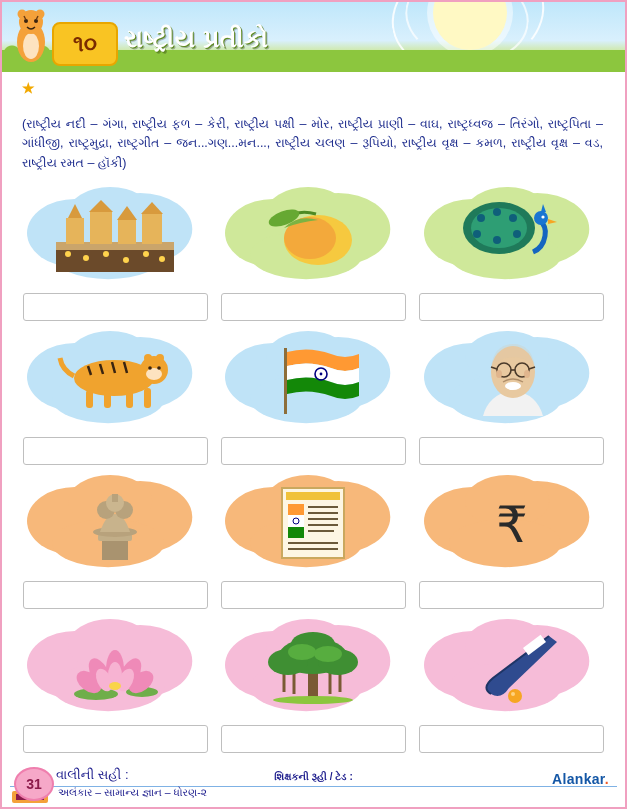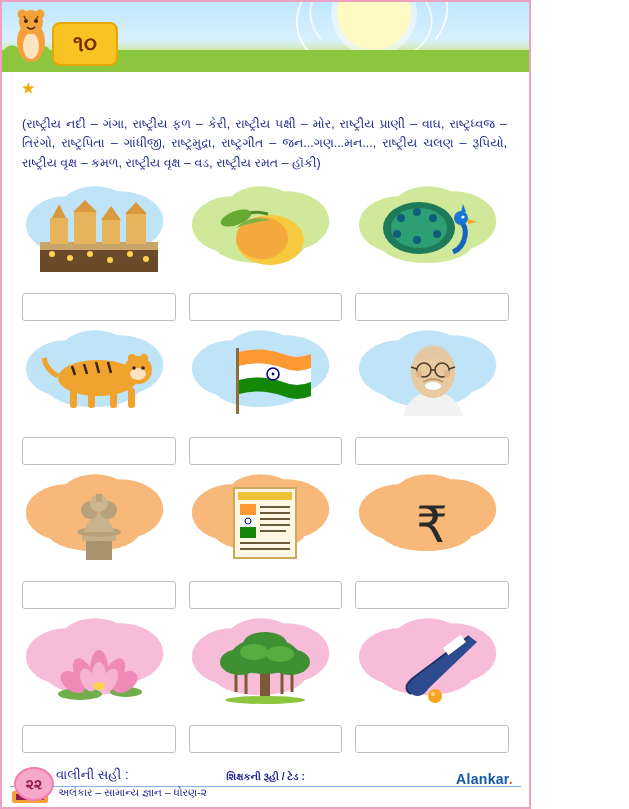--- a/index.html
+++ b/index.html
@@ -4,21 +4,21 @@
 <style>
   html,body{margin:0;padding:0;}
   body{
     width:629px;height:809px;
     background:#ffffff;
     font-family:"Liberation Sans", sans-serif;
     overflow:hidden;
   }
   .page{
     position:relative;
-    width:531px;height:809px;
+    width:627px;height:809px;
     box-sizing:border-box;
     border:2px solid #f0a0c0;
     background:#ffffff;
   }
 
   
   .header{
     position:relative;
     height:70px;
     background:linear-gradient(180deg,#bfe7fb 0%, #d9f0fd 55%, #cfe9a8 70%, #8ec63f 100%);
@@ -181,20 +181,21 @@
       <circle cx="32" cy="6" r="4.5" fill="#f4a13a"></circle>
       <circle cx="18" cy="13" r="2" fill="#3a2410"></circle>
       <circle cx="28" cy="13" r="2" fill="#3a2410"></circle>
       <path d="M19 19 q4 4 8 0" stroke="#3a2410" stroke-width="1.4" fill="none"></path>
       <path d="M16 8 l2 4 M30 8 l-2 4" stroke="#6b3b10" stroke-width="1.4"></path>
     </svg>
 
     <div class="chap-badge">
       <span>૧૦</span>
     </div>
+    <div class="chap-title">રાષ્ટ્રીય પ્રતીકો</div>
   </div>
 
   <div class="instr">
     <div class="instr-line">
       <span class="star">★</span>
     </div>
     <div class="instr-body">(રાષ્ટ્રીય નદી – ગંગા, રાષ્ટ્રીય ફળ – કેરી, રાષ્ટ્રીય પક્ષી – મોર, રાષ્ટ્રીય પ્રાણી – વાઘ, રાષ્ટ્રધ્વજ – તિરંગો, રાષ્ટ્રપિતા – ગાંધીજી, રાષ્ટ્રમુદ્રા, રાષ્ટ્રગીત – જન...ગણ...મન..., રાષ્ટ્રીય ચલણ – રૂપિયો, રાષ્ટ્રીય વૃક્ષ – કમળ, રાષ્ટ્રીય વૃક્ષ – વડ, રાષ્ટ્રીય રમત – હૉકી)</div>
   </div>
 
   <div class="grid">
@@ -547,21 +548,21 @@
     <div class="footer-band"></div>
     <div class="footer-left">વાલીની સહી :</div>
     <div class="footer-center">શિક્ષકની રૂહી / ટેડ :</div>
 
     <svg class="logo-block" viewBox="0 0 40 18">
       <rect x="2" y="4" width="36" height="12" rx="2" fill="#f4a13a"></rect>
       <rect x="6" y="7" width="28" height="6" fill="#8c1b4b"></rect>
     </svg>
 
     <div class="page-num">
-      <span>૨૨</span>
+      <span>31</span>
     </div>
     <div class="footer-course">અલંકાર – સામાન્ય જ્ઞાન – ધોરણ-૨</div>
     <div class="brand">
       <span>Alankar</span><span class="dot">.</span>
     </div>
   </div>
 
 </div>
 
 </body></html>

